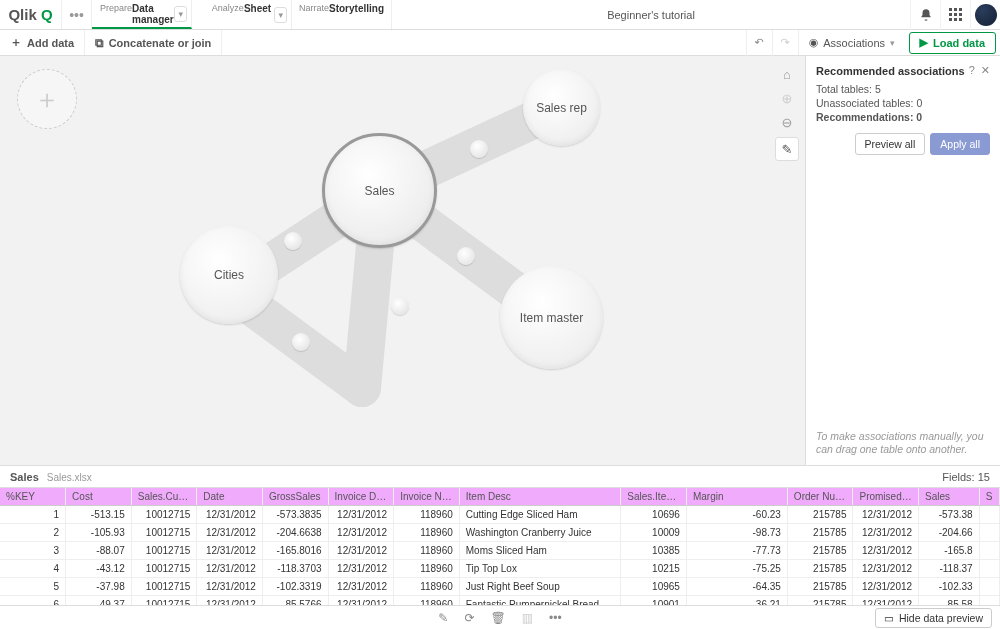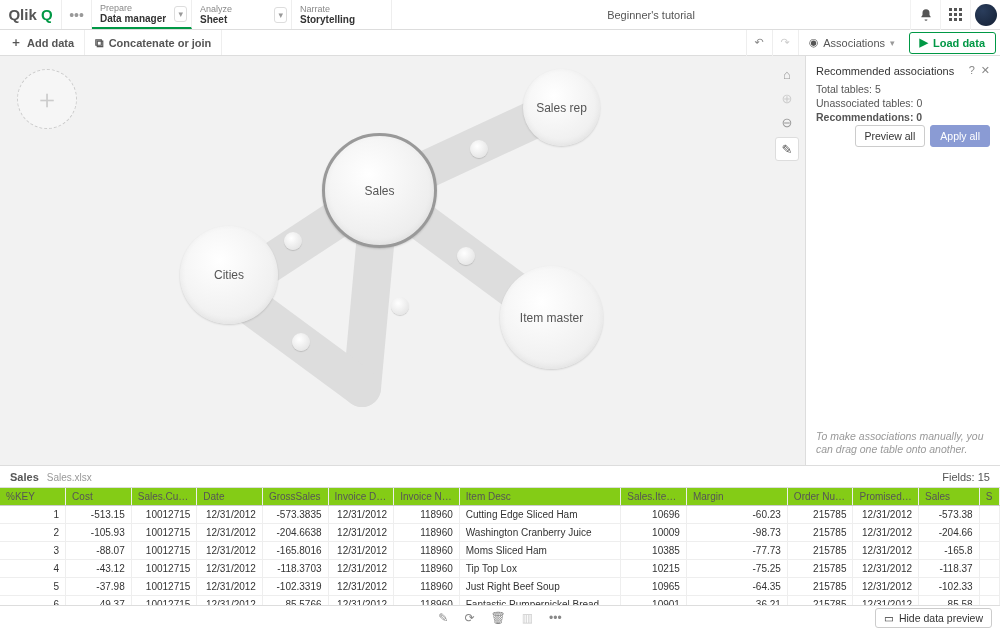--- a/index.html
+++ b/index.html
@@ -40,21 +40,21 @@
     color: #999;
     font-size: 14px;
     cursor: pointer;
   }
   .nav-tab {
     position: relative;
     width: 100px;
     padding: 3px 8px;
     border-right: 1px solid #eee;
     display: flex;
-    flex-direction: column;
+    flex-direction: row;
     justify-content: center;
   }
   .nav-tab .nav-label { font-size: 9px; color: #888; }
   .nav-tab .nav-value { font-size: 10px; color: #333; font-weight: bold; }
   .nav-tab.active { border-bottom: 2px solid #009845; }
   .nav-chevron {
     position: absolute;
     right: 4px;
     top: 50%;
     transform: translateY(-50%);
@@ -185,25 +185,25 @@
   }
   svg.links { position:absolute;top:0;left:0;width:100%;height:100%;pointer-events:none; }
   
   .right-panel {
     width:195px;border-left:1px solid #ddd;background:#fff;
     display:flex;flex-direction:column;padding:8px 10px;font-size:11px;
   }
   .rp-head {
     display:flex;align-items:center;justify-content:space-between;margin-bottom:6px;
   }
-  .rp-head .title-t { font-weight:normal; }
+  .rp-head .title-t { font-weight:bold; }
   .rp-head .icons { display:flex;gap:6px;color:#888;cursor:pointer; }
   .rp-stat { color:#555;margin-bottom:2px;font-size:10.5px; }
   .rp-stat.bold { font-weight:bold; }
-  .rp-actions { display:flex;gap:5px;justify-content:flex-end;margin-top:0; }
+  .rp-actions { display:flex;gap:5px;justify-content:flex-end;margin-top:8px; }
   .btn-sm {
     padding:4px 9px;border:1px solid #ccc;border-radius:3px;font-size:10.5px;cursor:pointer;background:#fff;
   }
   .btn-sm.primary { background:#8a9bd4;border-color:#8a9bd4;color:#fff; }
   .rp-footer { margin-top:auto;color:#999;font-style:italic;font-size:10.5px;line-height:1.3; }
   
   .table-info {
     height:22px;border-top:1px solid #ddd;
     display:flex;align-items:center;padding:0 10px;font-size:11px;color:#555;
     justify-content:space-between;
@@ -214,21 +214,21 @@
   
   .data-table {
     height:118px;overflow:hidden;border-top:1px solid #ddd;
   }
   table { border-collapse:collapse;width:100%;table-layout:fixed; }
   th, td {
     border-right:1px solid #eee;border-bottom:1px solid #eee;
     padding:3px 6px;font-size:10px;white-space:nowrap;overflow:hidden;text-overflow:ellipsis;
     height:15px;
   }
-  th { text-align:left;font-weight:normal;color:#555;background:#84cc16;border-bottom:1px solid #ccc; }
+  th { text-align:left;font-weight:normal;color:#555;background:#f0abfc;border-bottom:1px solid #ccc; }
   td.num { text-align:right; }
   
   .footer-bar {
     height:24px;border-top:1px solid #ddd;
     display:flex;align-items:center;padding:0 8px;
     position:relative;
   }
   .footer-center {
     position:absolute;left:50%;transform:translateX(-50%);
     display:flex;gap:16px;color:#888;

